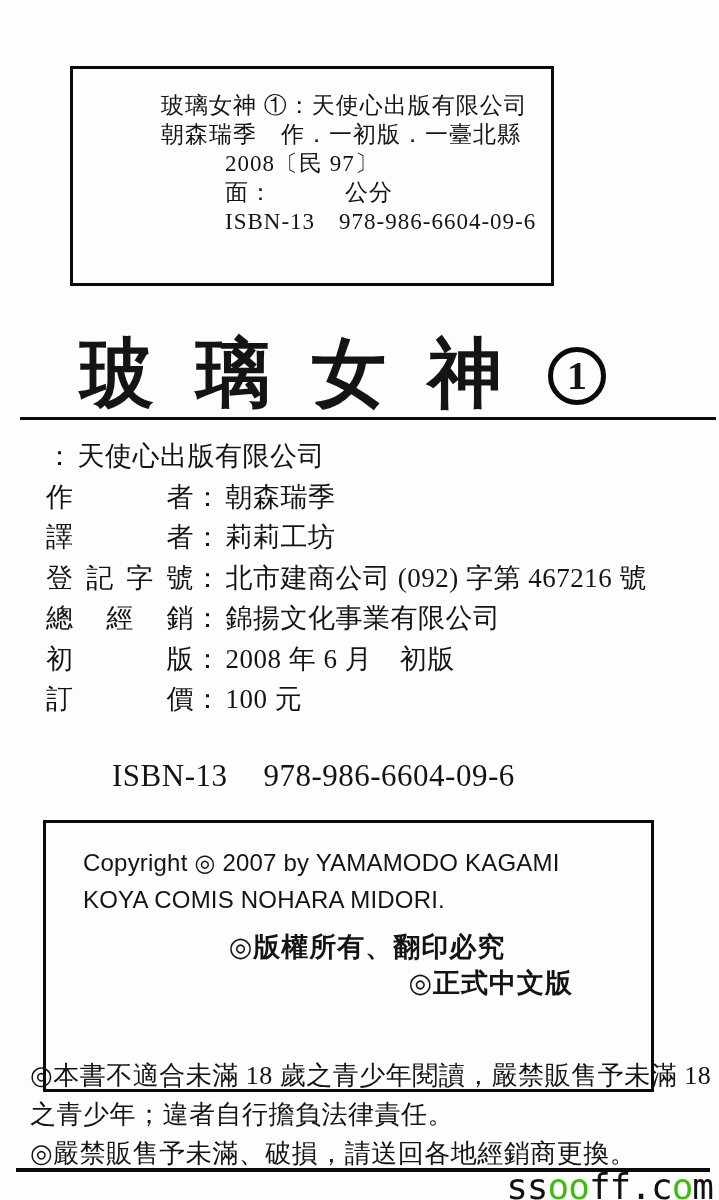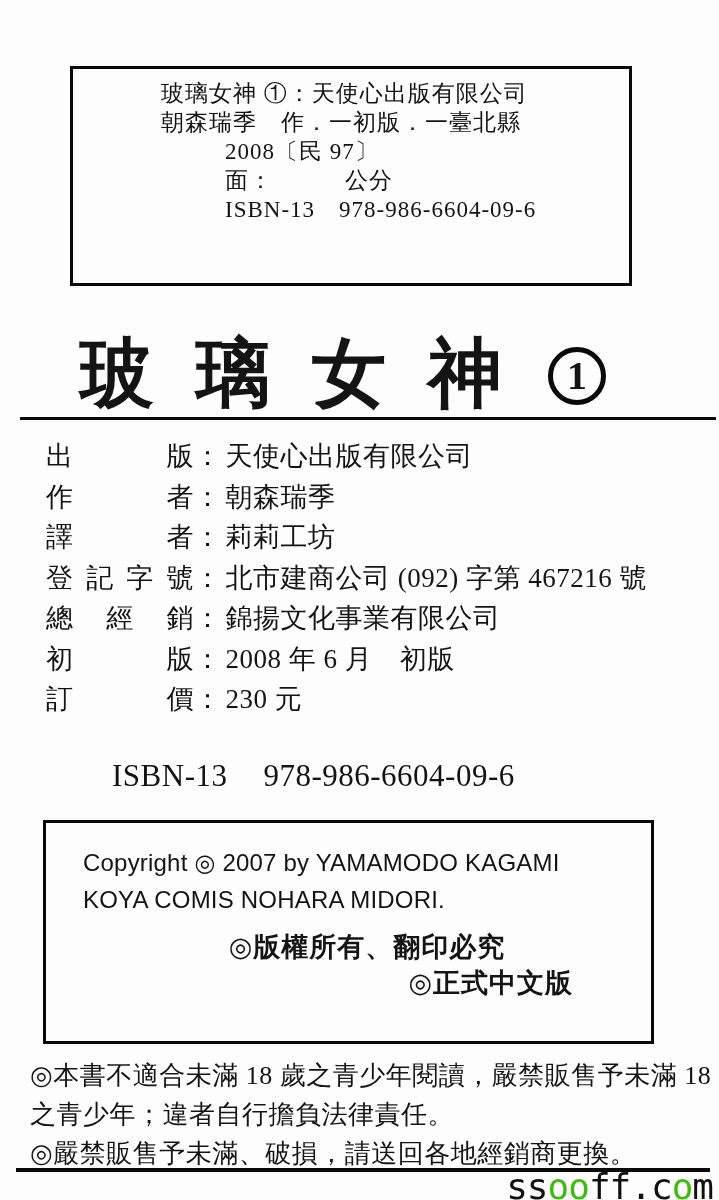--- a/index.html
+++ b/index.html
@@ -11,23 +11,23 @@
     background: #fdfdfd;
     color: #141414;
     font-family: "Liberation Serif", "DejaVu Serif", serif;
     overflow: hidden;
   }
 
   
   .cip-box {
     position: absolute;
     left: 70px; top: 66px;
-    width: 562px; height: 220px;
+    width: 484px; height: 220px;
     border: 3px solid #0a0a0a;
-    padding-top: 10px;
+    padding-top: 22px;
   }
   .cip-line {
     font-size: 23px;
     line-height: 29px;
     letter-spacing: 1px;
     white-space: pre;
   }
   .cip-indent-a { margin-left: 88px; }
   .cip-indent-b { margin-left: 152px; }
 
@@ -87,21 +87,21 @@
     font-size: 31px;
     display: flex;
     gap: 36px;
     letter-spacing: 0.5px;
   }
 
   
   .copy-box {
     position: absolute;
     left: 43px; top: 820px;
-    width: 611px; height: 224px;
+    width: 611px; height: 272px;
     border: 3px solid #0a0a0a;
     padding: 21px 0 8px 37px;
     font-family: "Liberation Sans", "DejaVu Sans", sans-serif;
   }
   .copy-line {
     font-size: 24px;
     line-height: 37px;
     letter-spacing: 0.2px;
   }
   .notice-row {
@@ -162,21 +162,20 @@
     <span class="title-char">璃</span>
     <span class="title-char">女</span>
     <span class="title-char">神</span>
     <span class="vol-circle">1</span>
   </div>
 
   <div class="hrule hrule-top"></div>
 
   <div class="pub-info">
     <div class="pub-row">
-      <span class="pub-label">出版</span>
         <span class="pub-sep">：</span>
         <span class="pub-value">天使心出版有限公司</span>
     </div>
     <div class="pub-row">
       <span class="pub-label">作者</span>
         <span class="pub-sep">：</span>
         <span class="pub-value">朝森瑞季</span>
     </div>
     <div class="pub-row">
       <span class="pub-label">譯者</span>
@@ -194,21 +193,21 @@
         <span class="pub-value">錦揚文化事業有限公司</span>
     </div>
     <div class="pub-row">
       <span class="pub-label">初版</span>
         <span class="pub-sep">：</span>
         <span class="pub-value">2008 年 6 月　初版</span>
     </div>
     <div class="pub-row">
       <span class="pub-label">訂價</span>
         <span class="pub-sep">：</span>
-        <span class="pub-value">230 元</span>
+        <span class="pub-value">100 元</span>
     </div>
   </div>
 
   <div class="isbn-line">
     <span>ISBN-13</span>
     <span>978-986-6604-09-6</span>
   </div>
 
   <div class="copy-box">
     <div class="copy-line">Copyright ◎ 2007 by YAMAMODO KAGAMI</div>

